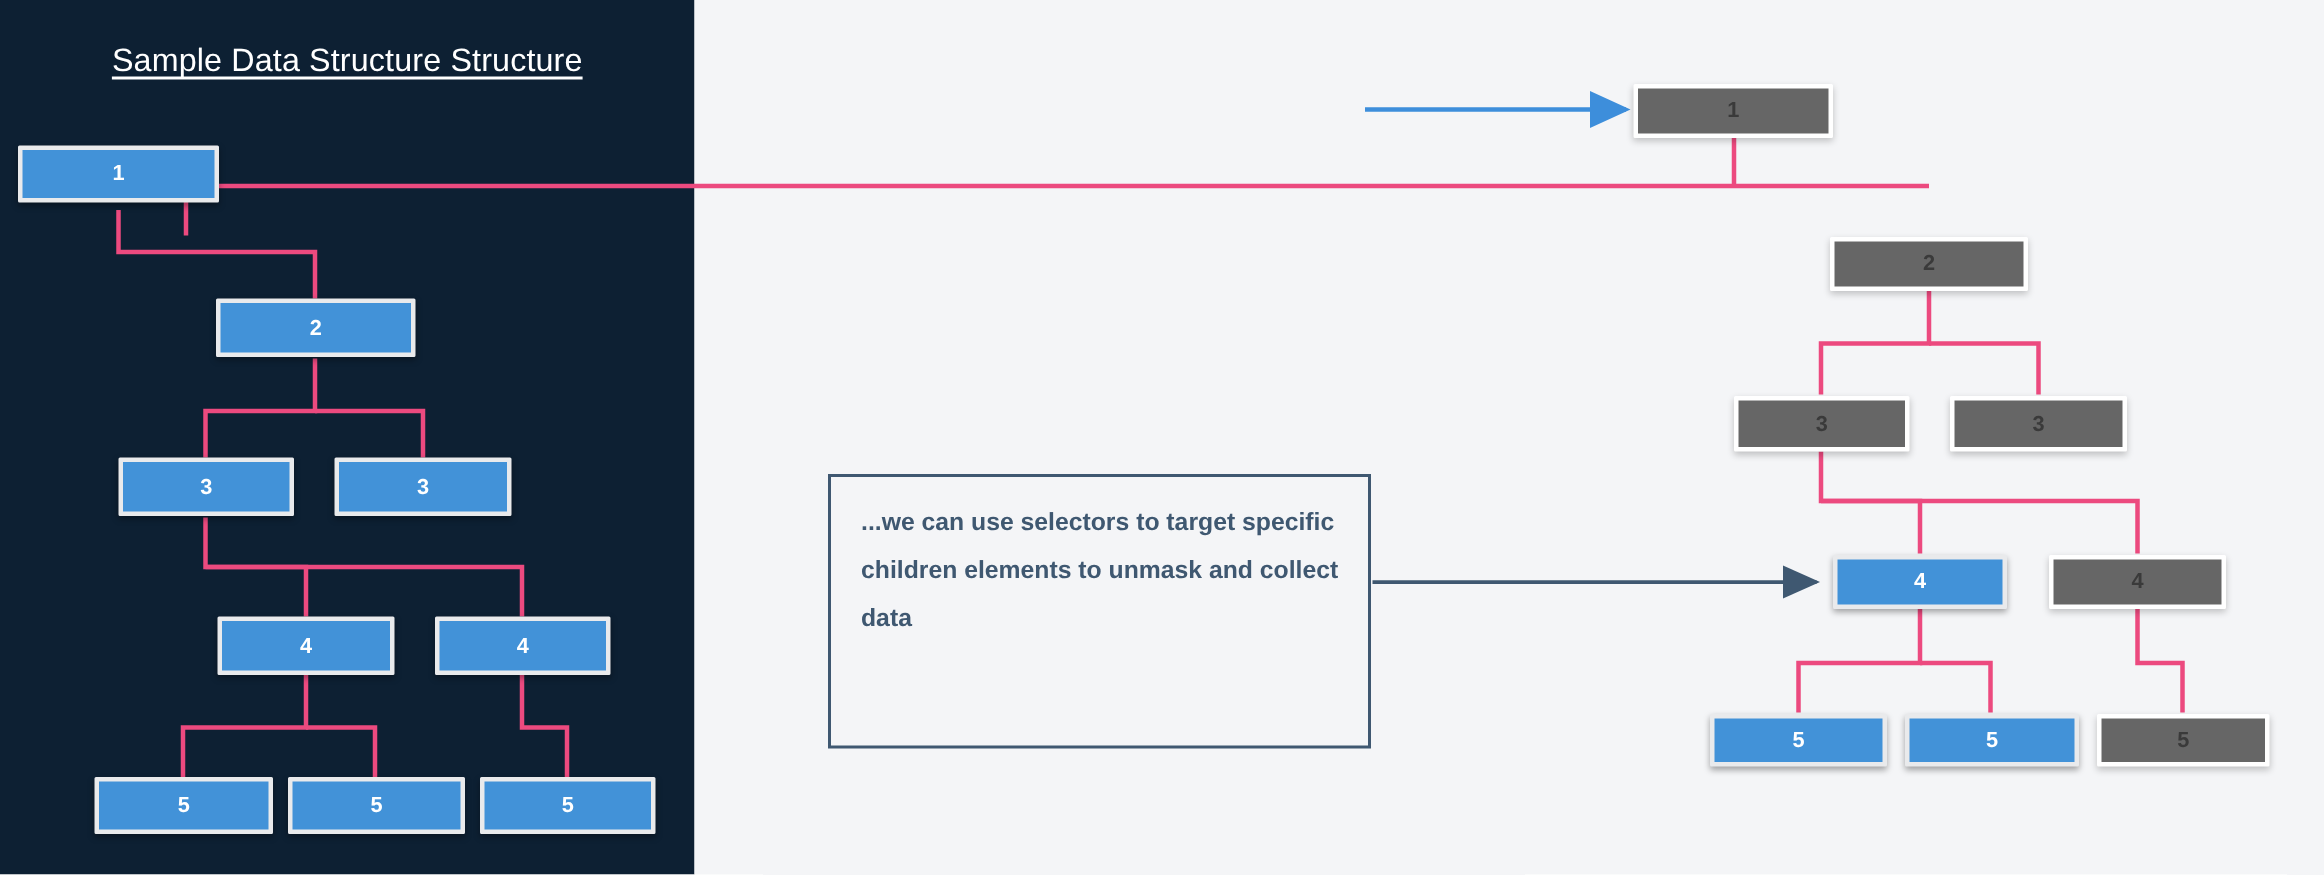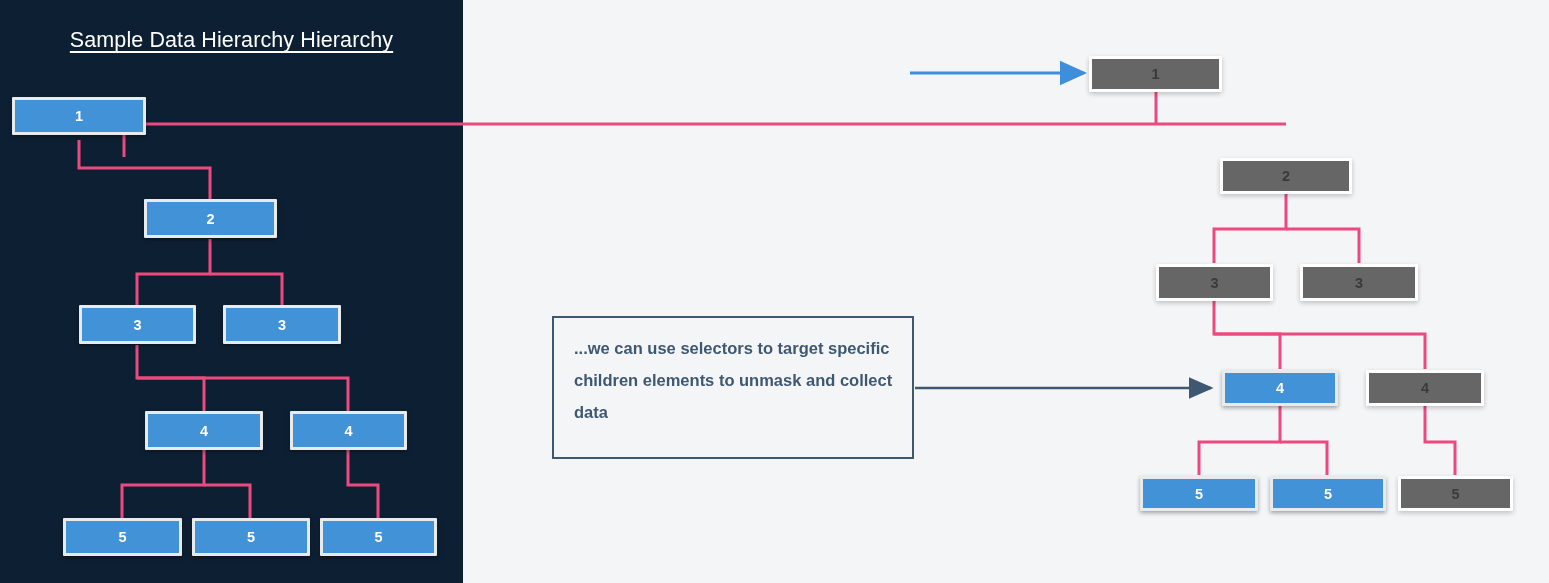--- a/index.html
+++ b/index.html
@@ -95,21 +95,21 @@
 </style>
 </head>
 <body>
 
 <div id="stage">
 
   <div class="panel-left"></div>
 
   <div class="panel-right"></div>
 
-  <div class="panel-title">Sample Data Hierarchy Hierarchy</div>
+  <div class="panel-title">Sample Data Structure Structure</div>
 
   <svg class="links" viewBox="0 0 1549 583" xmlns="http://www.w3.org/2000/svg">
     <defs>
       <marker id="arrow-blue" markerWidth="9" markerHeight="9" refX="8" refY="4.5" orient="auto" markerUnits="strokeWidth">
         <path d="M0,0.4 L9,4.5 L0,8.6 z" fill="#3d8edb"></path>
       </marker>
       <marker id="arrow-slate" markerWidth="10" markerHeight="10" refX="9" refY="5" orient="auto" markerUnits="strokeWidth">
         <path d="M0,0.6 L10,5 L0,9.4 z" fill="#3f5871"></path>
       </marker>
     </defs>
@@ -190,17 +190,17 @@
     <span>5</span>
   </div>
   <div class="node blue" style="left:1270px; top:476px; width:116px; height:35px;">
     <span>5</span>
   </div>
   <div class="node gray" style="left:1398px; top:476px; width:115px; height:35px;">
     <span>5</span>
   </div>
 
 
-  <div class="callout accent-slate" style="left:552px; top:316px; width:362px; height:143px;">
+  <div class="callout accent-slate" style="left:552px; top:316px; width:362px; height:183px;">
     <span>...we can use selectors to target specific children elements to unmask and collect data</span>
   </div>
 
 </div>
 
 </body></html>

